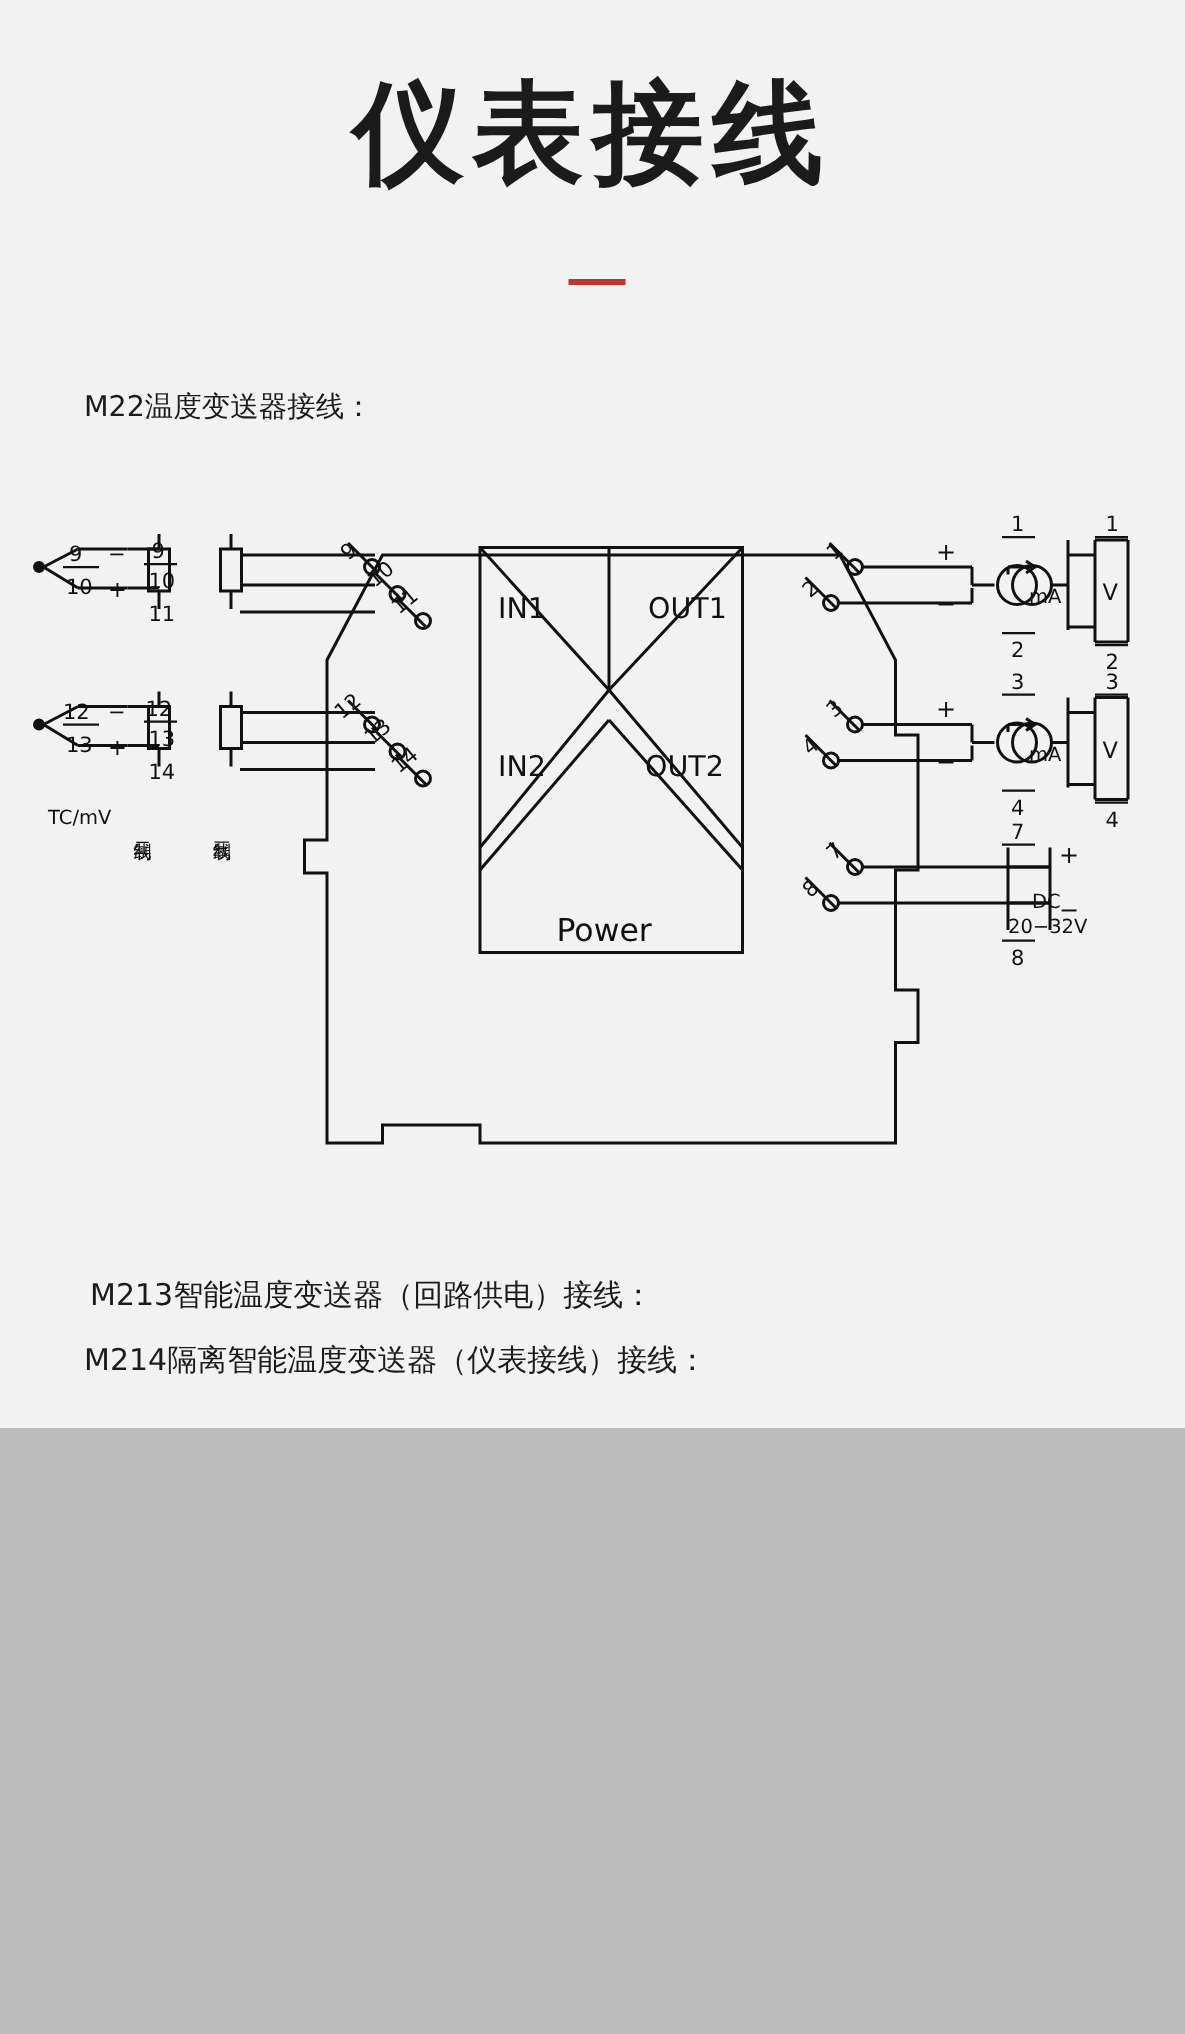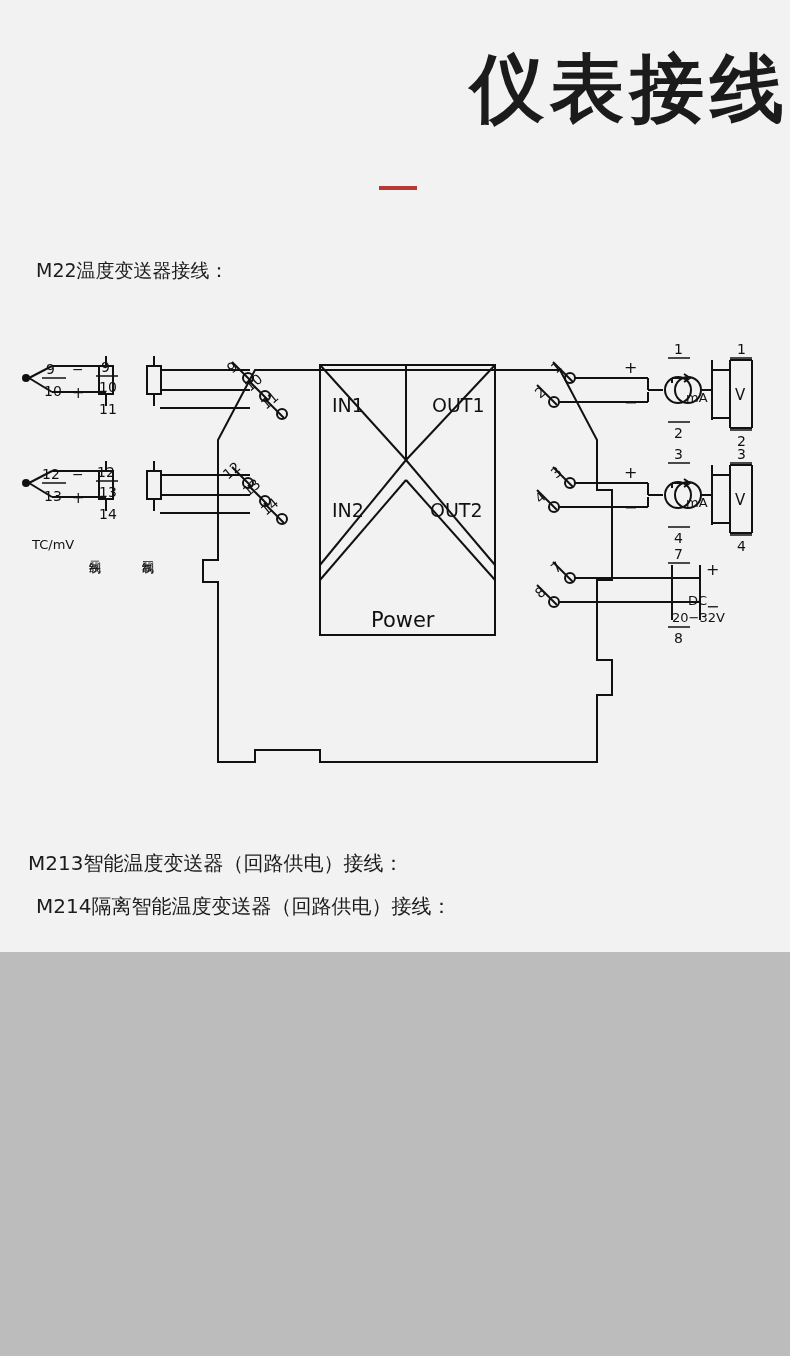--- a/index.html
+++ b/index.html
@@ -19,21 +19,21 @@
     left: 0; top: 0;
     width: 790px;
     height: 1356px;
   }
   
   .title {
     position: absolute;
     left: 0;
     top: 40px;
     width: 790px;
-    text-align: right;
+    text-align: center;
     font-size: 74px;
     font-weight: bold;
     letter-spacing: 6px;
     color: #1b1b1b;
     font-family: "DejaVu Sans", sans-serif;
   }
   .title-rule {
     position: absolute;
     left: 379px;
     top: 186px;
@@ -41,23 +41,24 @@
     height: 4px;
     background: #b43a33;
   }
   
   .sec-head {
     position: absolute;
     font-size: 19px;
     color: #1b1b1b;
     font-family: "DejaVu Sans", sans-serif;
     white-space: nowrap;
+    margin-left: 20px;
   }
   #sec1 { left: 36px; top: 258px; }
-  #sec2 { left: 28px; top: 850px; font-size: 20px; }
+  #sec2 { left: 40px; top: 850px; font-size: 20px; }
   #sec3 { left: 36px; top: 893px; font-size: 20px; }
   #sec4 { left: 36px; top: 936px; font-size: 20px; }
 
   
   #diagram {
     position: absolute;
     left: 0;
     top: 330px;
   }
   
@@ -317,16 +318,16 @@
 
     <text x="674" y="229" font-size="14">7</text>
     <text x="674" y="313" font-size="14">8</text>
     <text x="706" y="245" font-size="16">+</text>
     <text x="706" y="282" font-size="16">−</text>
     <text x="688" y="275" font-size="13">DC</text>
     <text x="672" y="292" font-size="13">20−32V</text>
   </svg>
 
   <div class="sec-head" id="sec2">M213智能温度变送器（回路供电）接线：</div>
-  <div class="sec-head" id="sec3">M214隔离智能温度变送器（回路供电）接线：</div>
+  <div class="sec-head" id="sec3">M214隔离智能温度变送器（仪表接线）接线：</div>
 
   <div class="bottom-cover"></div>
 </div>
 
 </body></html>

